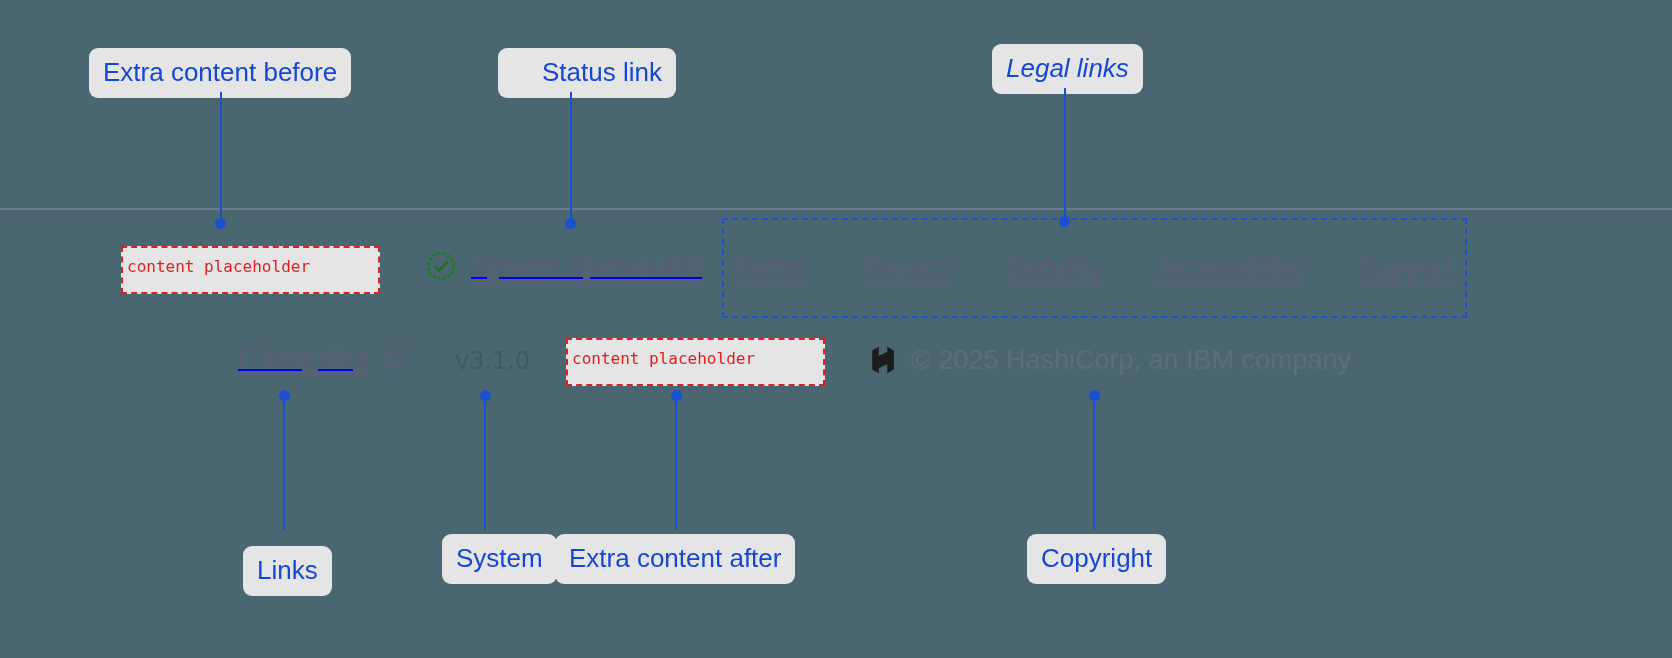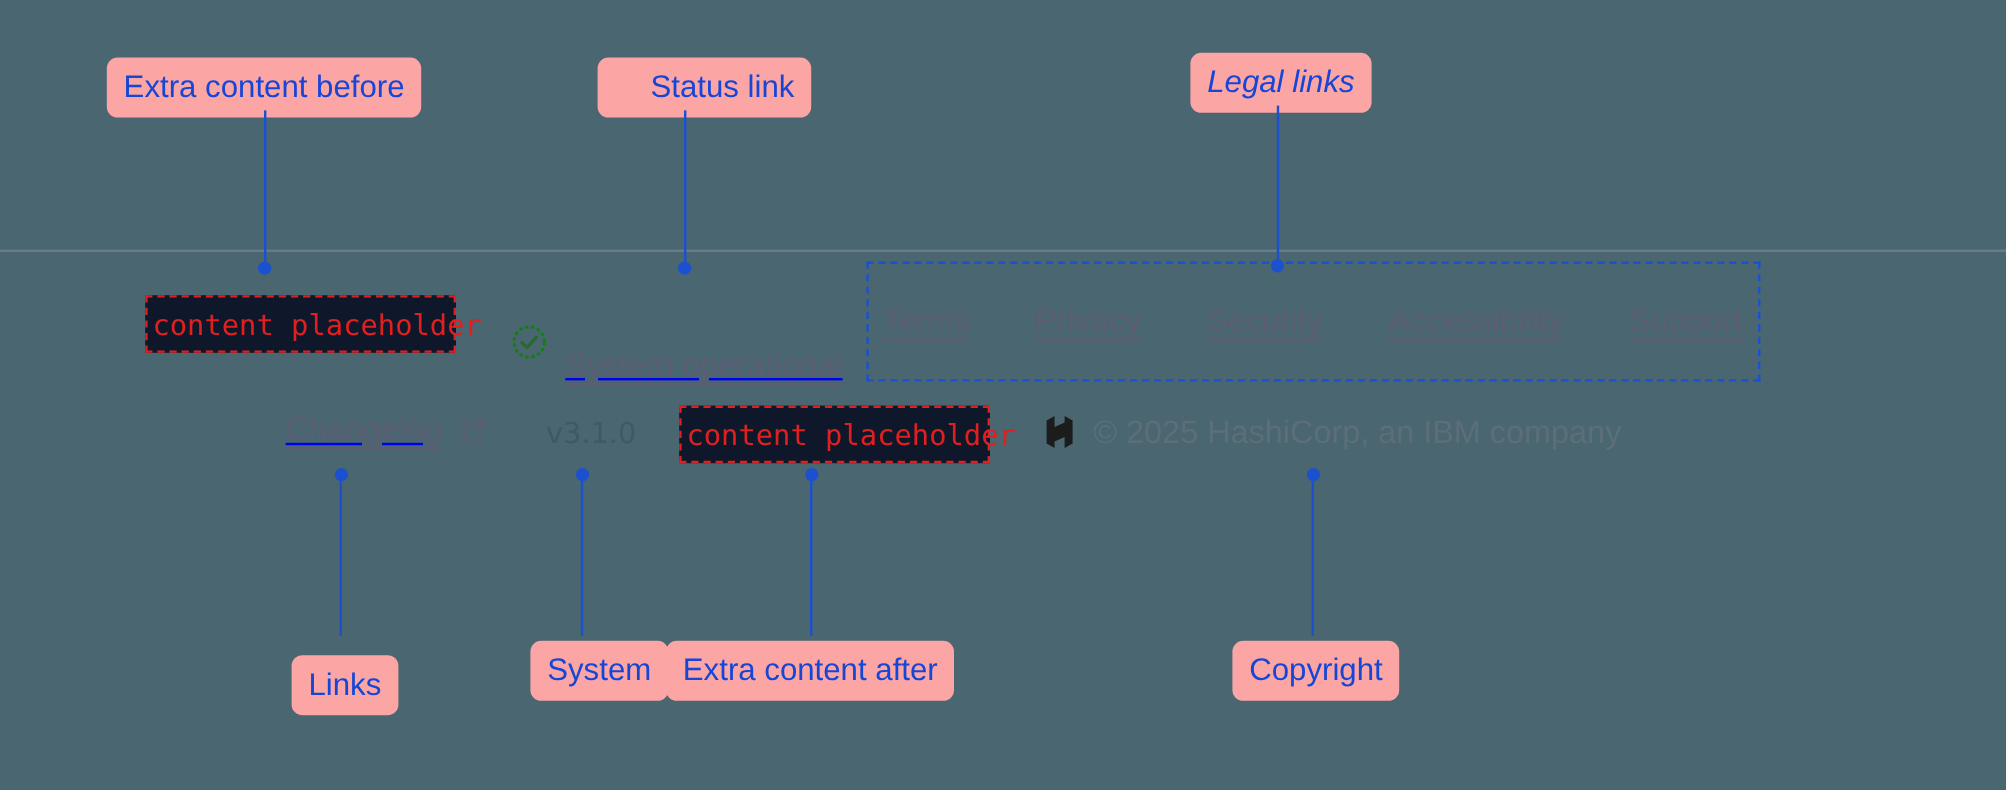--- a/index.html
+++ b/index.html
@@ -22,21 +22,21 @@
     top: 208px;
     width: 1672px;
     height: 410px;
     border-top: 2px solid #6b7a8c;
     box-sizing: border-box;
   }
 
   
   .callout {
     position: absolute;
-    background: #fca5a5;
+    background: #e5e5e5;
     color: #1646d6;
     font-size: 26px;
     line-height: 1;
     padding: 11px 14px 13px 14px;
     border-radius: 9px;
     white-space: nowrap;
   }
 
   
   .leader {
@@ -48,46 +48,45 @@
     position: absolute;
     width: 11px;
     height: 11px;
     border-radius: 50%;
     background: #1b51d0;
   }
 
   
   .placeholder {
     position: absolute;
-    background: #0f172a;
+    background: #e5e5e5;
     border: 2px dashed #e02020;
     color: #e02020;
     font-family: "DejaVu Sans Mono", "Liberation Mono", monospace;
-    font-size: 24px;
+    font-size: 16px;
     line-height: 1;
     padding: 11px 4px 13px 4px;
     box-sizing: border-box;
     white-space: nowrap;
   }
 
   .status-link {
     display: flex;
     align-items: center;
     gap: 14px;
     position: absolute;
     left: 425px;
     top: 250px;
   }
   .status-text {
     font-size: 27px;
     color: #5d5d76;
     text-decoration: underline;
     text-underline-offset: 6px;
     white-space: nowrap;
-    margin-top: 39px;
   }
   .status-icon {
     width: 32px;
     height: 32px;
     display: block;
   }
 
   
   #legal-links-group {
     position: absolute;

